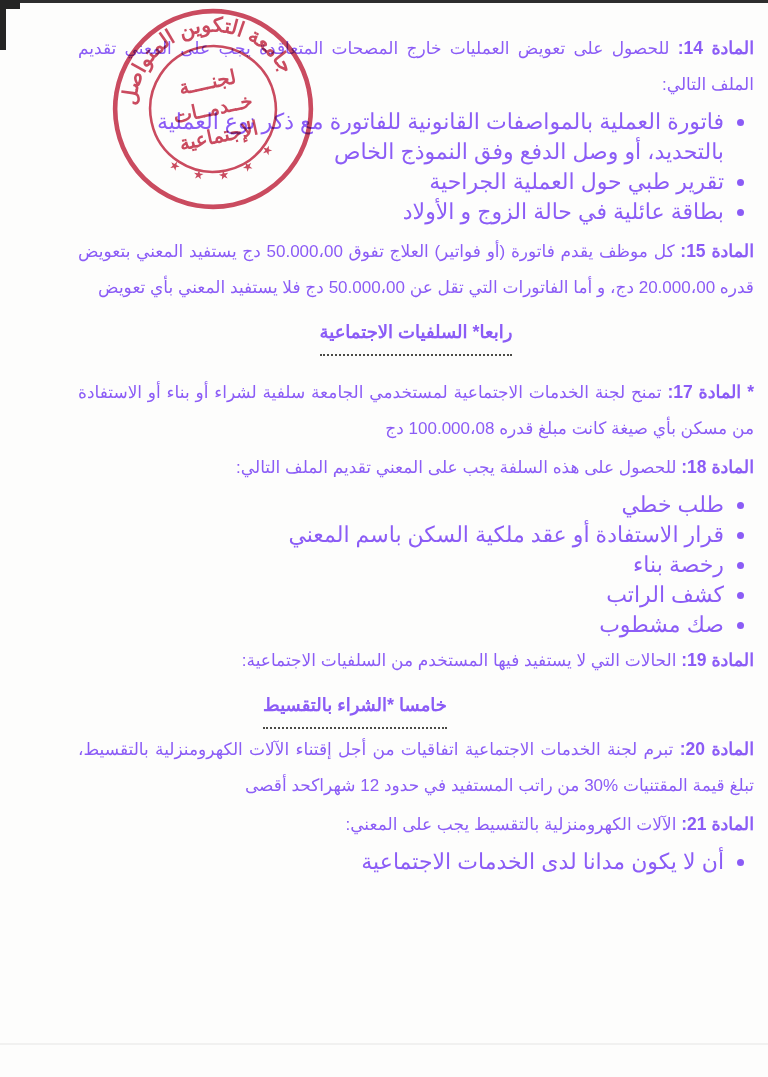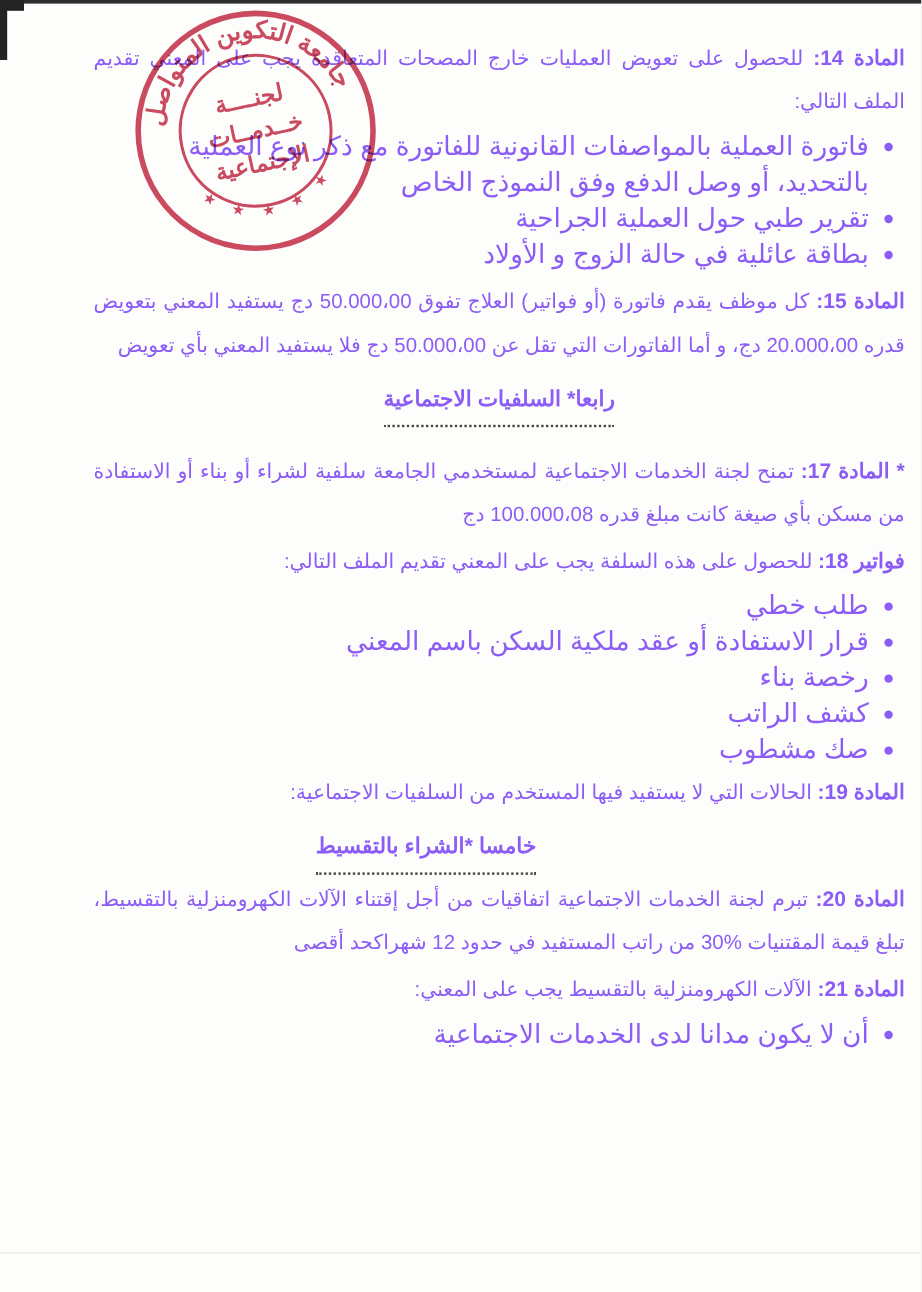--- a/index.html
+++ b/index.html
@@ -91,21 +91,21 @@
 
     <p class="para m6"><span class="art-label">المادة 15:</span> <span>كل موظف يقدم فاتورة (أو فواتير) العلاج تفوق 50.000،00 دج يستفيد المعني بتعويض قدره 20.000،00 دج، و أما الفاتورات التي تقل عن 50.000،00 دج فلا يستفيد المعني بأي تعويض</span></p>
 
 
     <div class="heading-row">
       <span class="hd">رابعا* السلفيات الاجتماعية</span>
     </div>
 
     <p class="para m18"><span class="art-label">* المادة 17:</span> <span>تمنح لجنة الخدمات الاجتماعية لمستخدمي الجامعة سلفية لشراء أو بناء أو الاستفادة من مسكن بأي صيغة كانت مبلغ قدره 100.000،08 دج</span></p>
 
-    <p class="para m2"><span class="art-label">فواتير 18:</span> <span>للحصول على هذه السلفة يجب على المعني تقديم الملف التالي:</span></p>
+    <p class="para m2"><span class="art-label">المادة 18:</span> <span>للحصول على هذه السلفة يجب على المعني تقديم الملف التالي:</span></p>
     <ul class="bullets">
       <li>طلب خطي</li>
       <li>قرار الاستفادة أو عقد ملكية السكن باسم المعني</li>
       <li>رخصة بناء</li>
       <li>كشف الراتب</li>
       <li>صك مشطوب</li>
     </ul>
 
     <p class="para m2"><span class="art-label">المادة 19:</span> <span>الحالات التي لا يستفيد فيها المستخدم من السلفيات الاجتماعية:</span></p>
 

